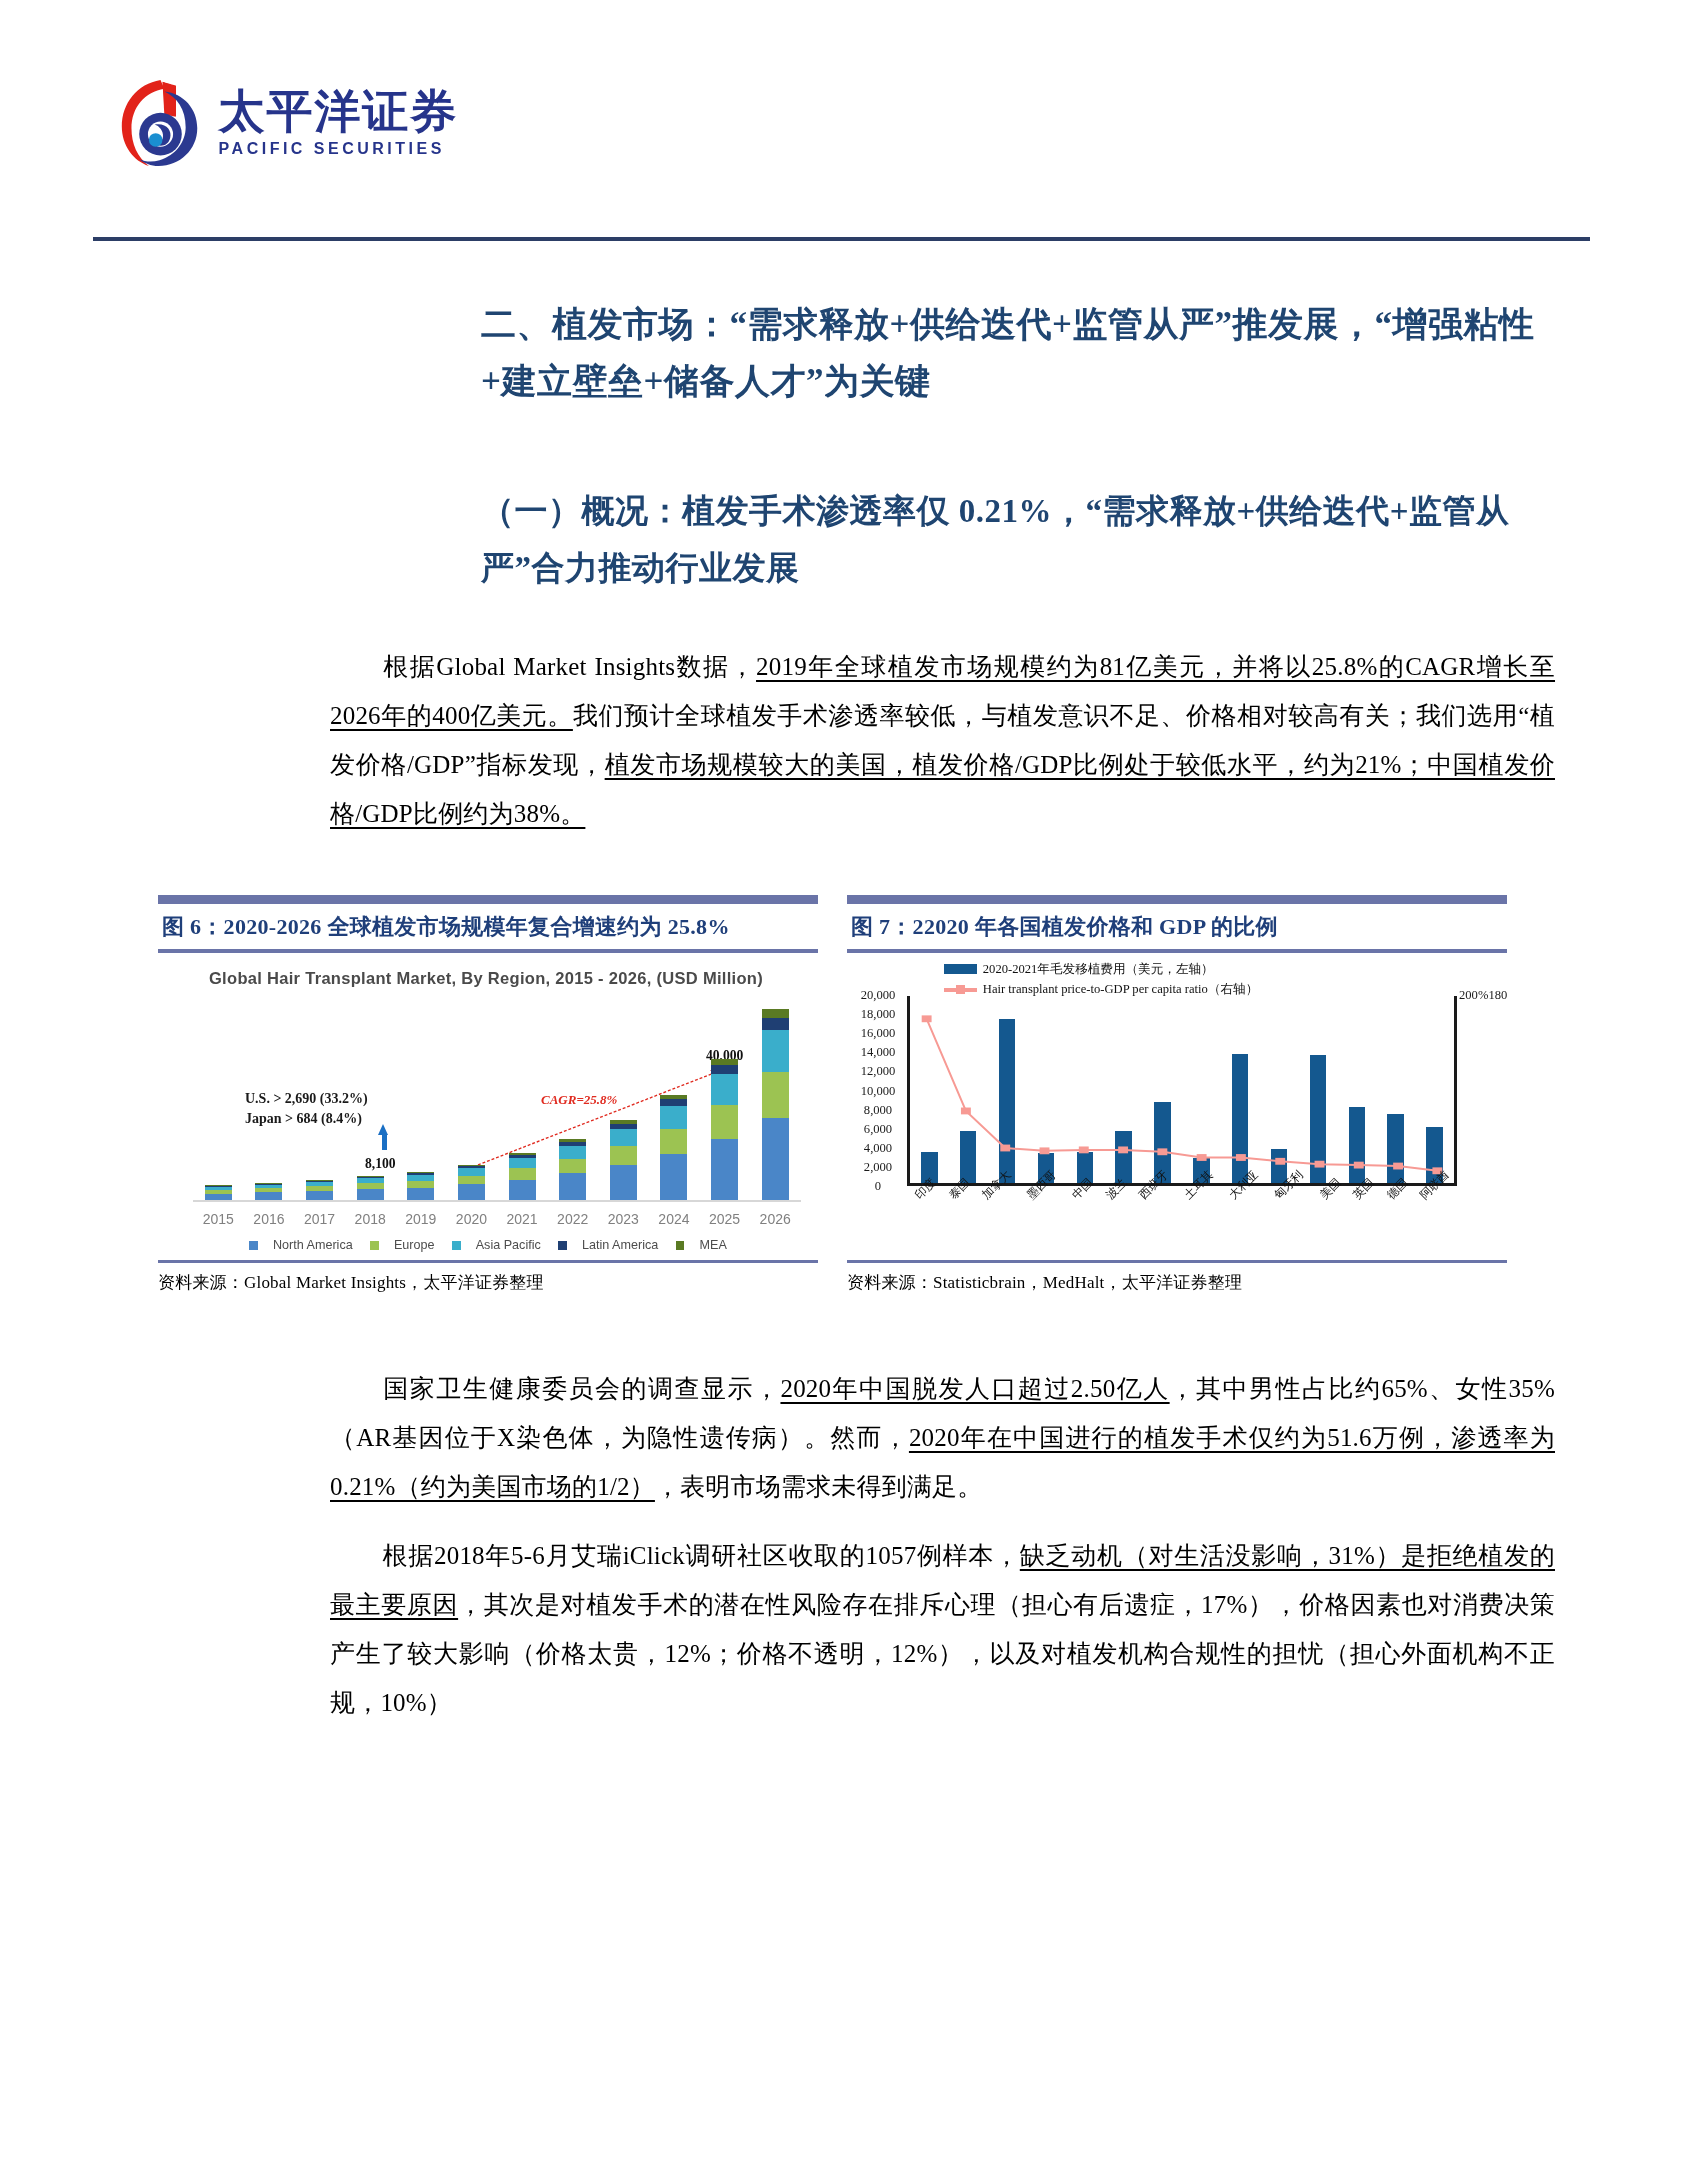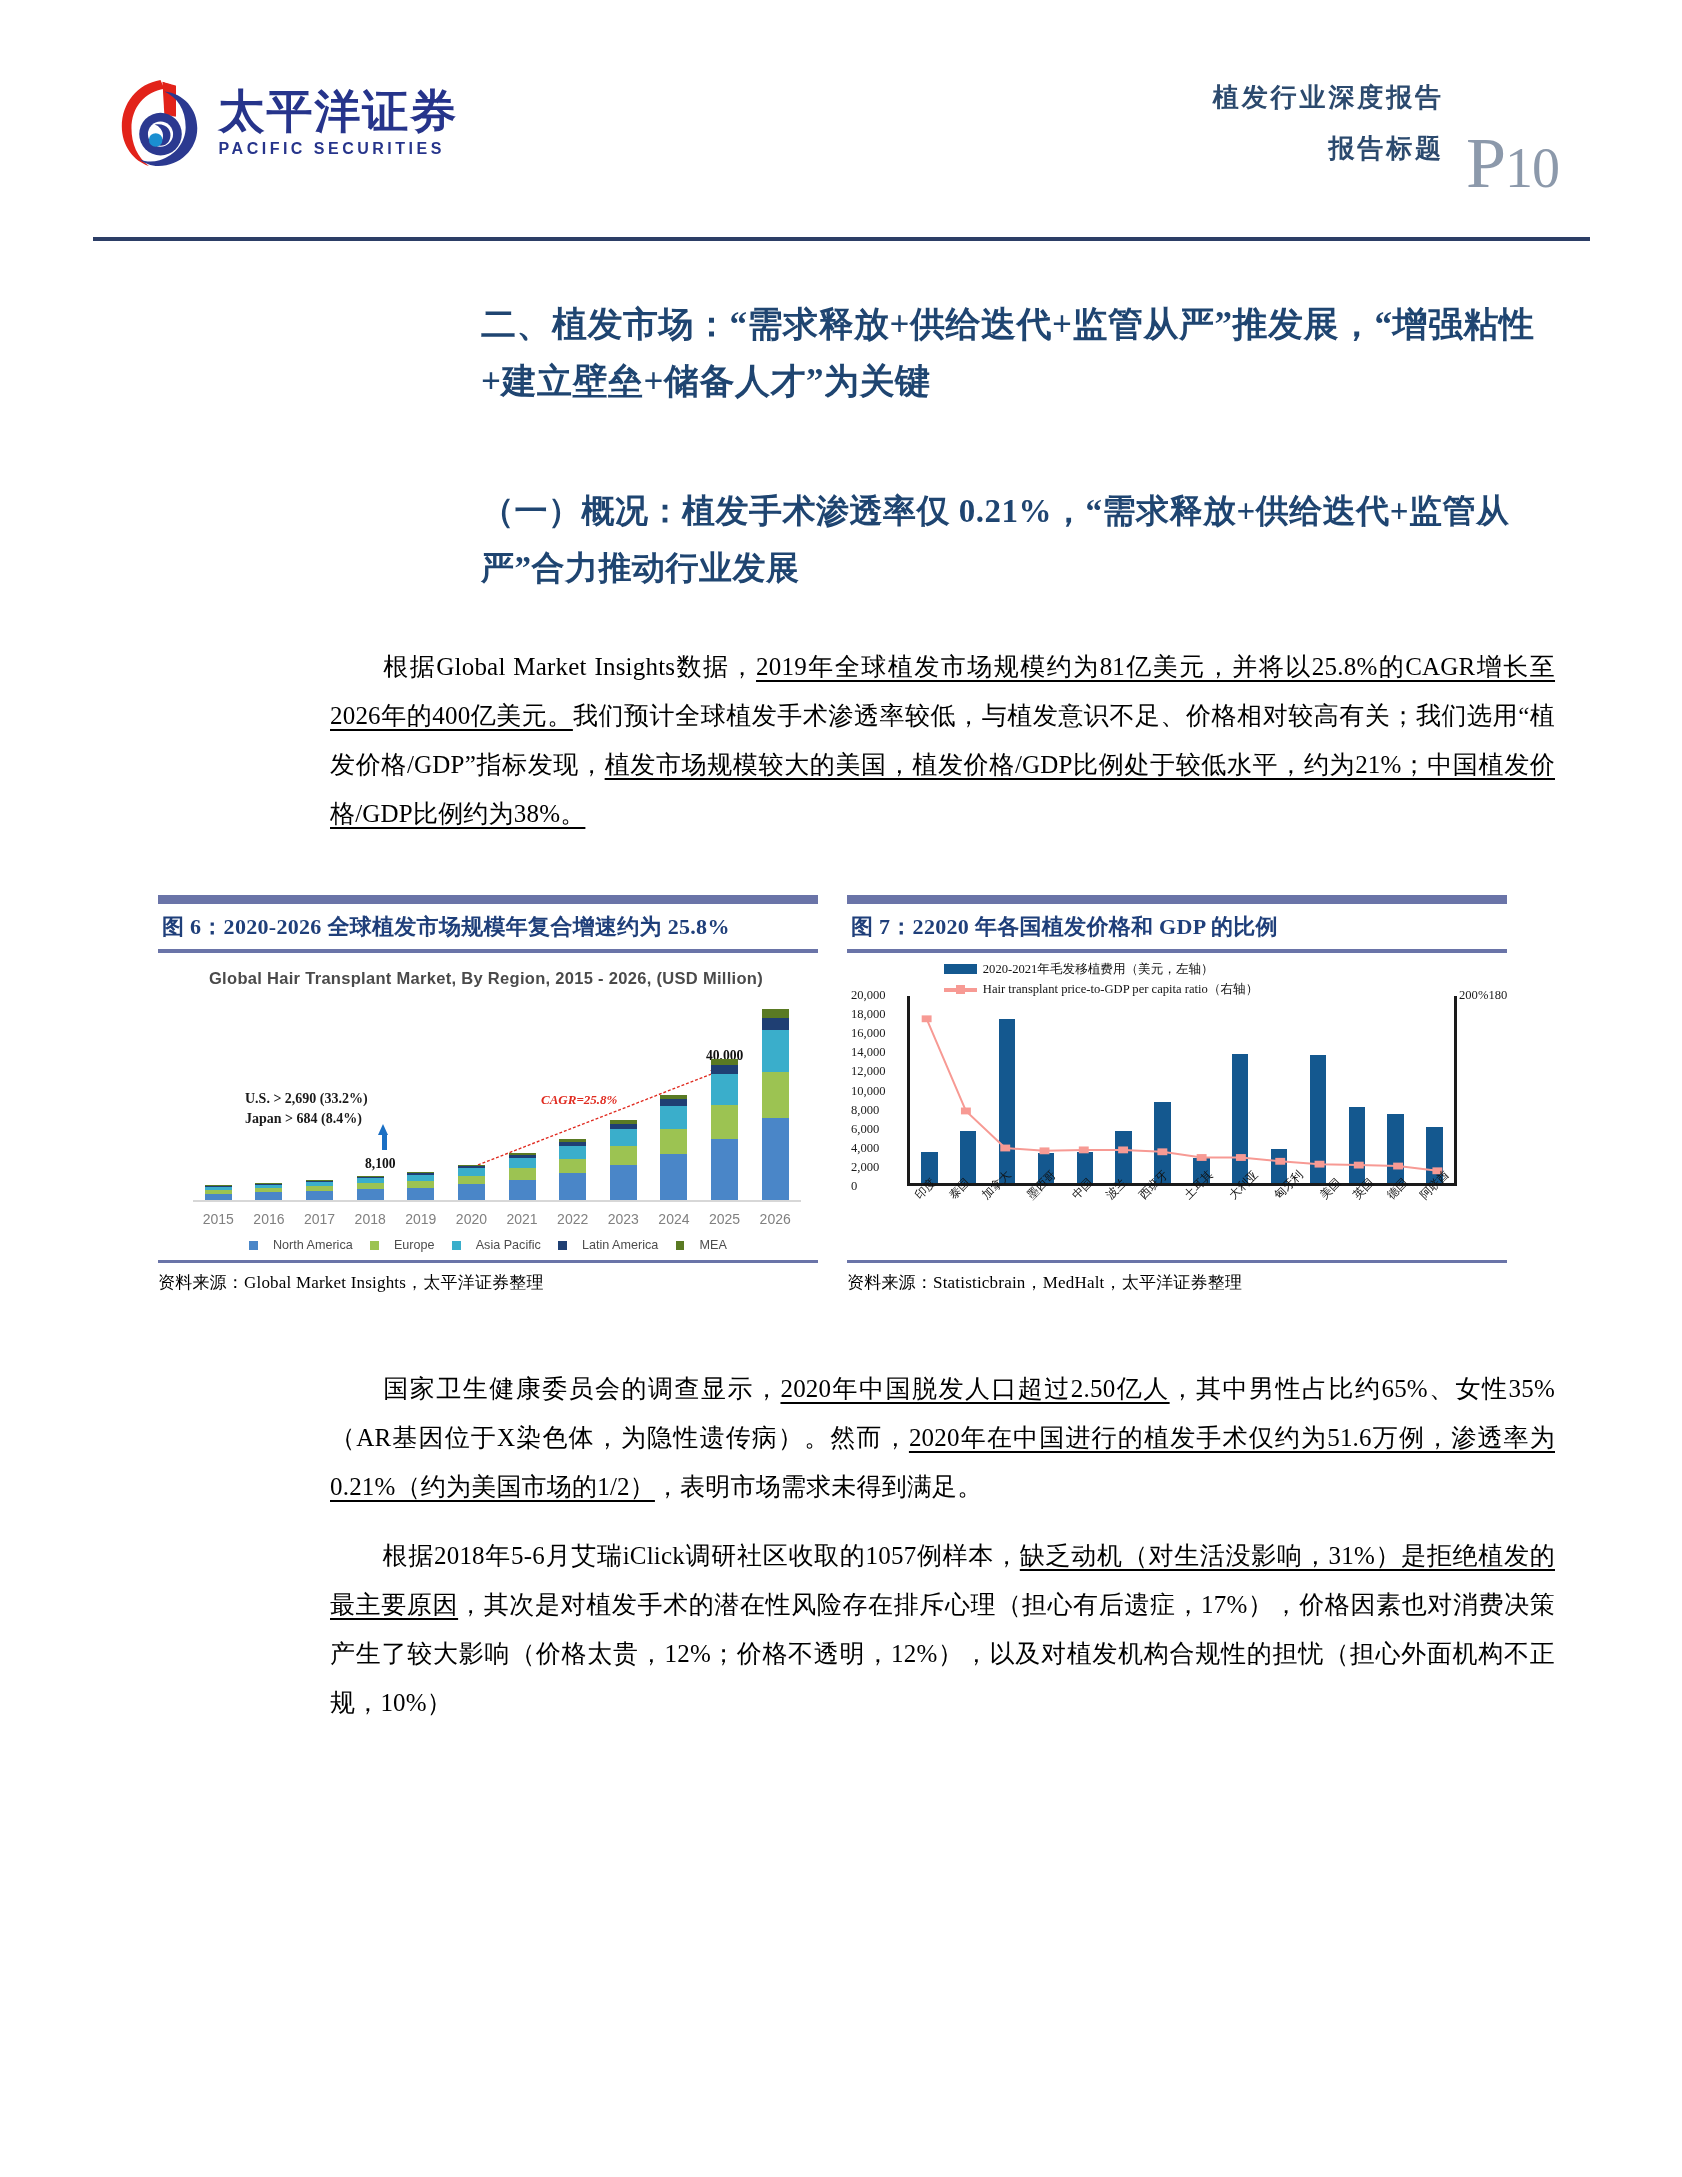--- a/index.html
+++ b/index.html
@@ -369,21 +369,21 @@
   }
   .f7-ticksL {
     position: absolute;
     left: -56px;
     top: -7.8px;
     bottom: -7.8px;
     width: 54px;
     display: flex;
     flex-direction: column;
     justify-content: space-between;
-    align-items: flex-start;
+    align-items: center;
     font-family: "Liberation Serif", serif;
     font-size: 12.6px;
     color: #1a1a1a;
   }
   .f7-ticksR {
     position: absolute;
     right: -49px;
     top: -7.8px;
     bottom: -7.8px;
     width: 47px;
@@ -441,25 +441,20 @@
           <path d="M40 50 C52 48 58 56 56 64 C54 72 46 74 40 70 C47 70 50 64 48 58 C46 53 43 51 40 50 Z" fill="#2b3990"></path>
           <circle cx="41" cy="66" r="7" fill="#1a8fd1"></circle>
         </svg>
       </div>
       <div class="logo-text-block">
         <div class="logo-cn">太平洋证券</div>
         <div class="logo-en">PACIFIC SECURITIES</div>
       </div>
     </div>
 
-    <div class="header-right">
-      <div class="hdr-line1">植发行业深度报告</div>
-      <div class="hdr-line2">报告标题</div>
-      <div class="page-num"><span>P</span><span class="pnum-small">10</span></div>
-    </div>
 
     <div class="hdr-rule"></div>
   </div>
 
   <div class="h1">二、植发市场：“需求释放+供给迭代+监管从严”推发展，“增强粘性+建立壁垒+储备人才”为关键</div>
   <div class="h2">（一）概况：植发手术渗透率仅 0.21%，“需求释放+供给迭代+监管从严”合力推动行业发展</div>
 
   <div class="para" id="para1"><span class="indent"></span><span>根据Global Market Insights数据，</span><span class="u">2019年全球植发市场规模约为81亿美元，并将以25.8%的CAGR增长至2026年的400亿美元。</span><span>我们预计全球植发手术渗透率较低，与植发意识不足、价格相对较高有关；我们选用“植发价格/GDP”指标发现，</span><span class="u">植发市场规模较大的美国，植发价格/GDP比例处于较低水平，约为21%；中国植发价格/GDP比例约为38%。</span></div>
 
   <div class="fig" id="fig6">

